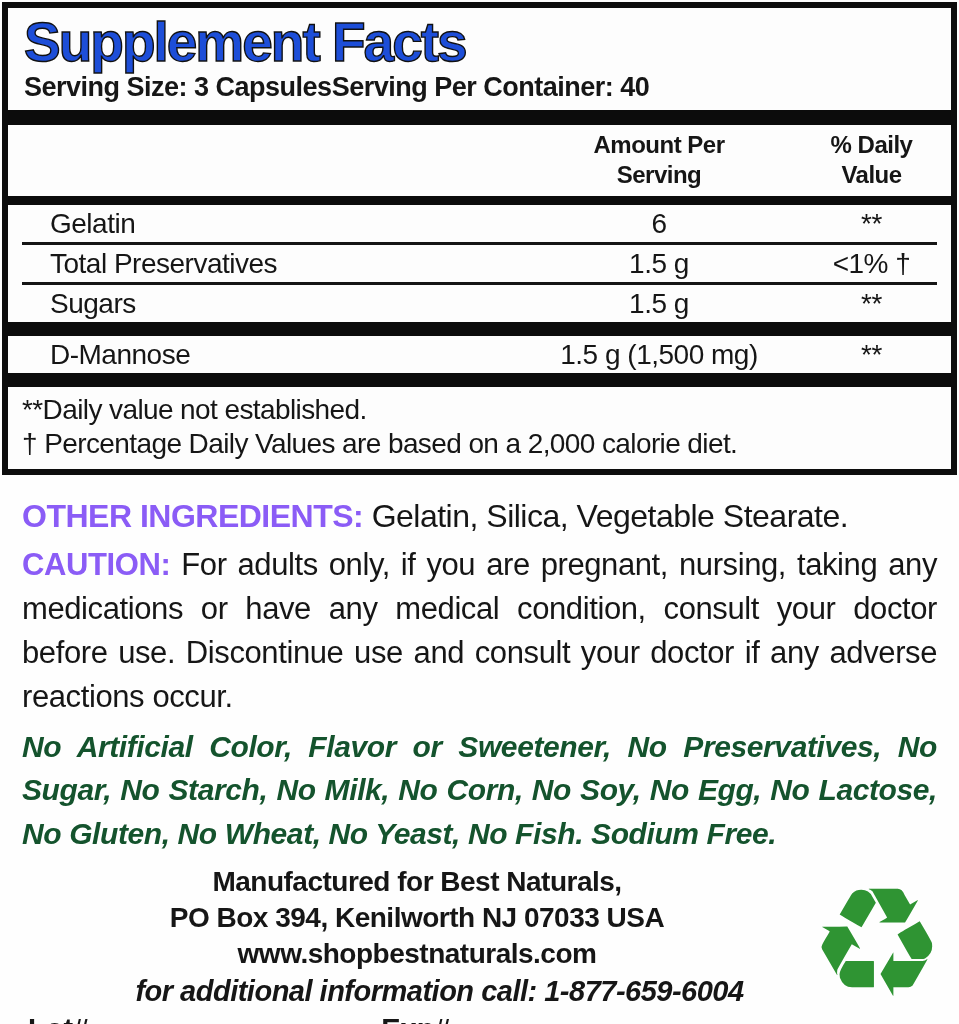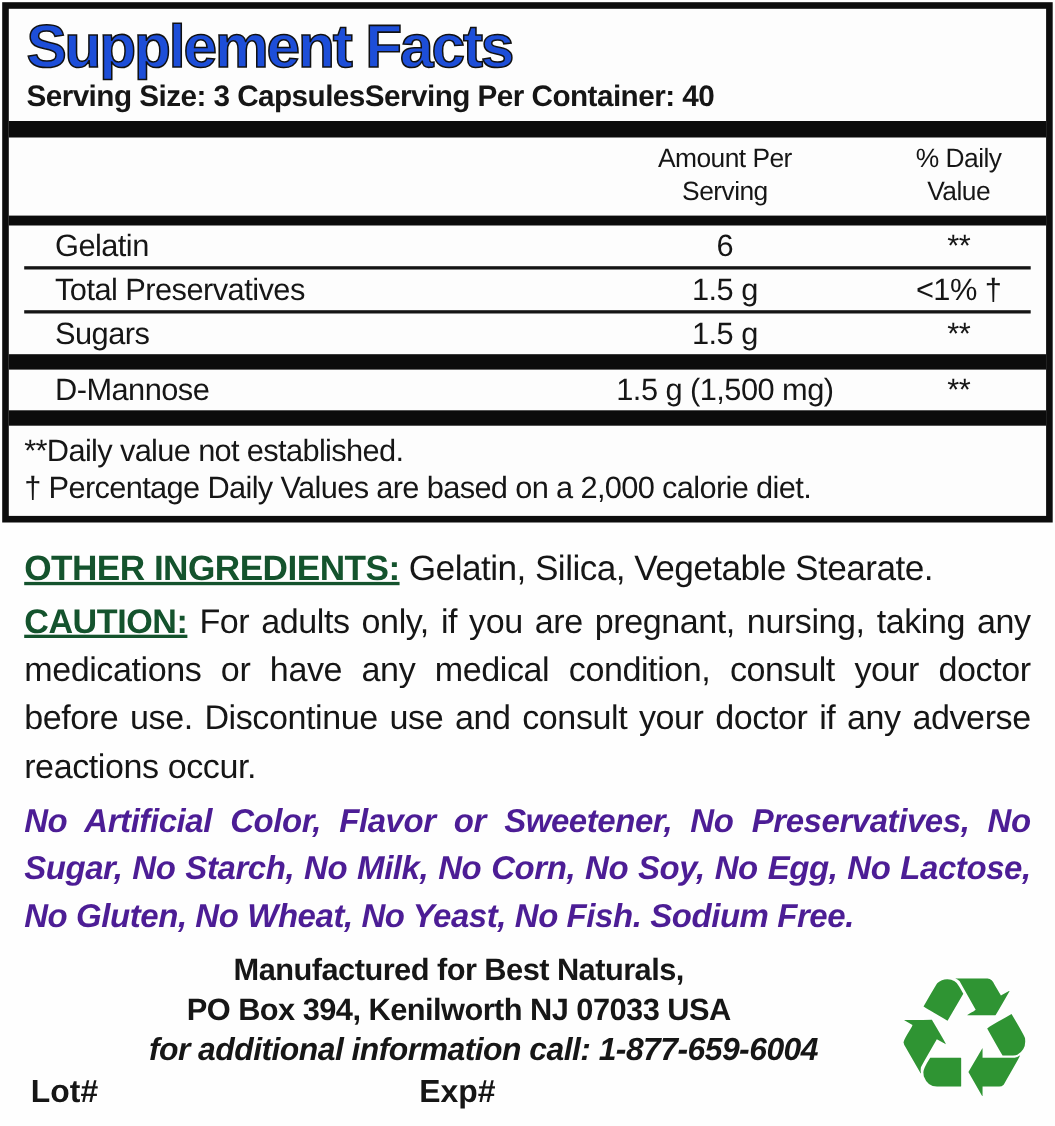--- a/index.html
+++ b/index.html
@@ -29,39 +29,39 @@
     padding:2px 2px 7px 4px;
   }
   .bar{height:15px;background:#0c0c0c;margin:0 -12px;}
   .bar.medium{height:9px;}
   .bar.bottomrow{height:14px;}
   .sep-thin{border-top:3px solid #151515;margin:0 2px;}
 
   .fgrid{display:grid;grid-template-columns:1fr 290px 135px;align-items:center;}
   .hdr-row{padding:5px 0 6px 0;}
   .hdr-cell{
-    text-align:center;font-weight:normal;font-size:24px;line-height:1.25;
+    text-align:center;font-weight:bold;font-size:24px;line-height:1.25;
     letter-spacing:-0.5px;white-space:pre-line;
   }
   .frow{min-height:37px;}
   .frow .fname{font-size:28px;letter-spacing:-0.5px;padding-left:30px;}
   .frow .famt,.frow .fdv{font-size:28px;text-align:center;letter-spacing:-0.5px;}
   .footnotes{padding:6px 2px 4px 2px;}
   .footnote{font-size:28px;letter-spacing:-0.6px;line-height:1.22;}
 
   
   .lower{padding:0 22px;}
   .oi-line{font-size:32px;letter-spacing:-0.5px;margin-top:20px;line-height:1.35;}
-  .red-head{color:#14532d;font-weight:bold;text-decoration:underline;}
+  .red-head{color:#8b5cf6;font-weight:bold;}
   .caution-par{
     font-size:31px;letter-spacing:-0.4px;line-height:1.42;
     text-align:justify;margin:4px 0 0 0;
   }
   .claims-par{
-    color:#4c1d95;font-style:italic;font-weight:bold;
+    color:#14532d;font-style:italic;font-weight:bold;
     font-size:30px;letter-spacing:-0.4px;line-height:1.46;
     text-align:justify;margin:6px 0 0 0;
   }
   .addr-block{width:790px;text-align:center;font-weight:bold;
     font-size:28px;letter-spacing:-0.5px;line-height:1.29;margin-top:8px;}
   .call-line{width:835px;text-align:center;font-weight:bold;
     font-size:29px;letter-spacing:-0.5px;line-height:1.25;margin-top:1px;font-style:italic;}
   .lot-exp{display:flex;font-weight:bold;font-size:29px;margin:3px 0 0 6px;}
   .exp{margin-left:292px;}
 
@@ -138,20 +138,21 @@
 
     <p class="caution-par">
       <span class="red-head">CAUTION:</span><span> For adults only, if you are pregnant, nursing, taking any medications or have any medical condition, consult your doctor before use. Discontinue use and consult your doctor if any adverse reactions occur.</span>
     </p>
 
     <p class="claims-par">No Artificial Color, Flavor or Sweetener, No Preservatives, No Sugar, No Starch, No Milk, No Corn, No Soy, No Egg, No Lactose, No Gluten, No Wheat, No Yeast, No Fish. Sodium Free.</p>
 
     <div class="addr-block">
       <div>Manufactured for Best Naturals,</div>
       <div>PO Box 394, Kenilworth NJ 07033 USA</div>
+      <div>www.shopbestnaturals.com</div>
     </div>
     <div class="call-line">for additional information call: 1-877-659-6004</div>
 
     <div class="lot-exp">
       <span class="lot">Lot#</span>
       <span class="exp">Exp#</span>
     </div>
   </div>
 
   <span class="recycle">♻</span>

